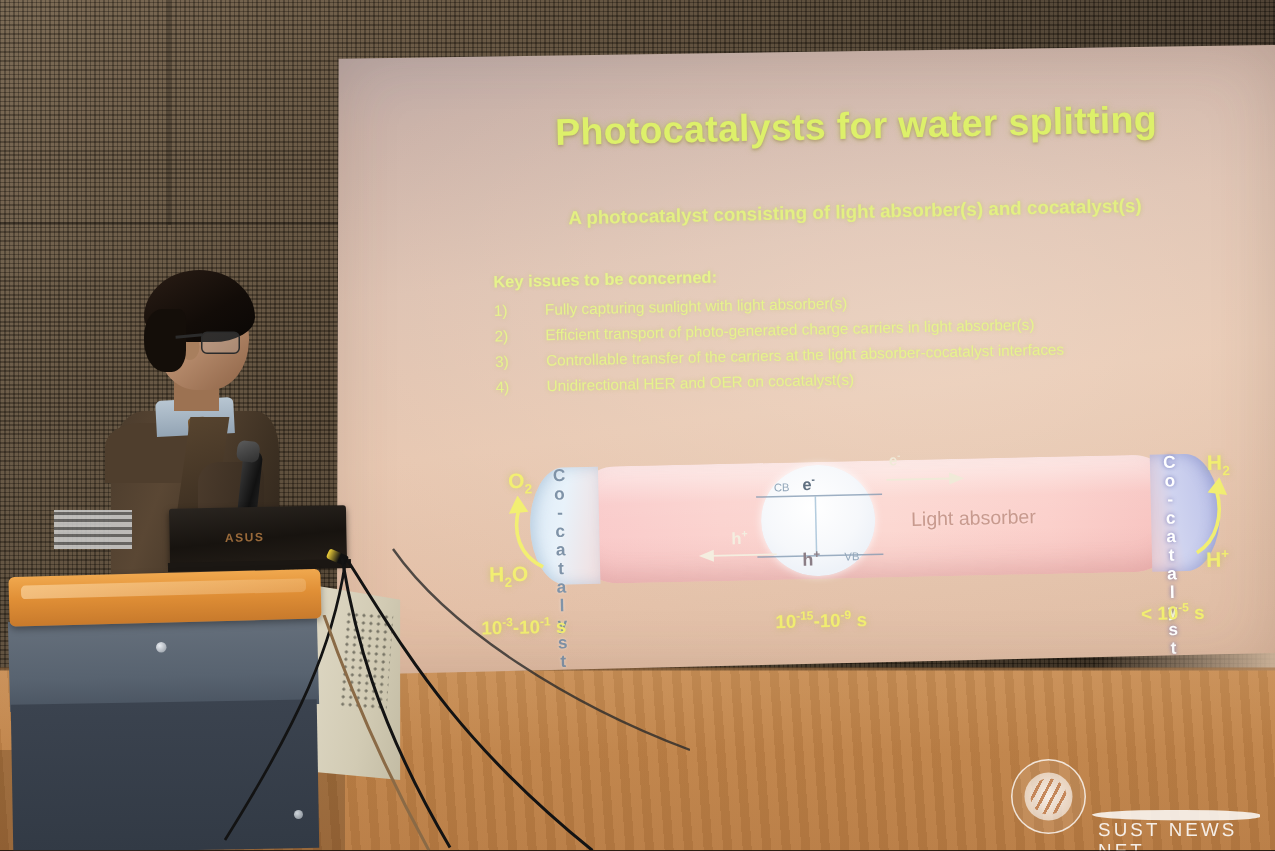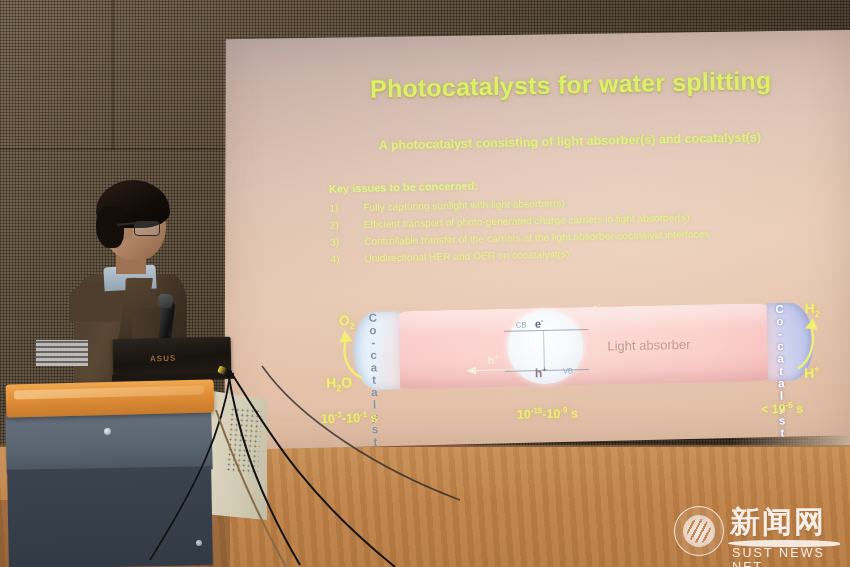--- a/index.html
+++ b/index.html
@@ -551,18 +551,17 @@
   </svg>
   <svg style="position:absolute;left:200px;top:410px;width:120px;height:157px">
     <path d="M16 0 C 30 40, 52 95, 86 157" stroke="#8a6a46" stroke-width="2" fill="none"></path>
   </svg>
 
   <div class="watermark">
     <div class="wm-seal">
       <div class="wm-seal-inner"></div>
       <div class="wm-seal-stripes"></div>
     </div>
-    <div class="wm-cn">新闻网</div>
     <div class="wm-swoosh"></div>
     <div class="wm-en">SUST NEWS NET</div>
   </div>
 
 </div>
 
 </body></html>

